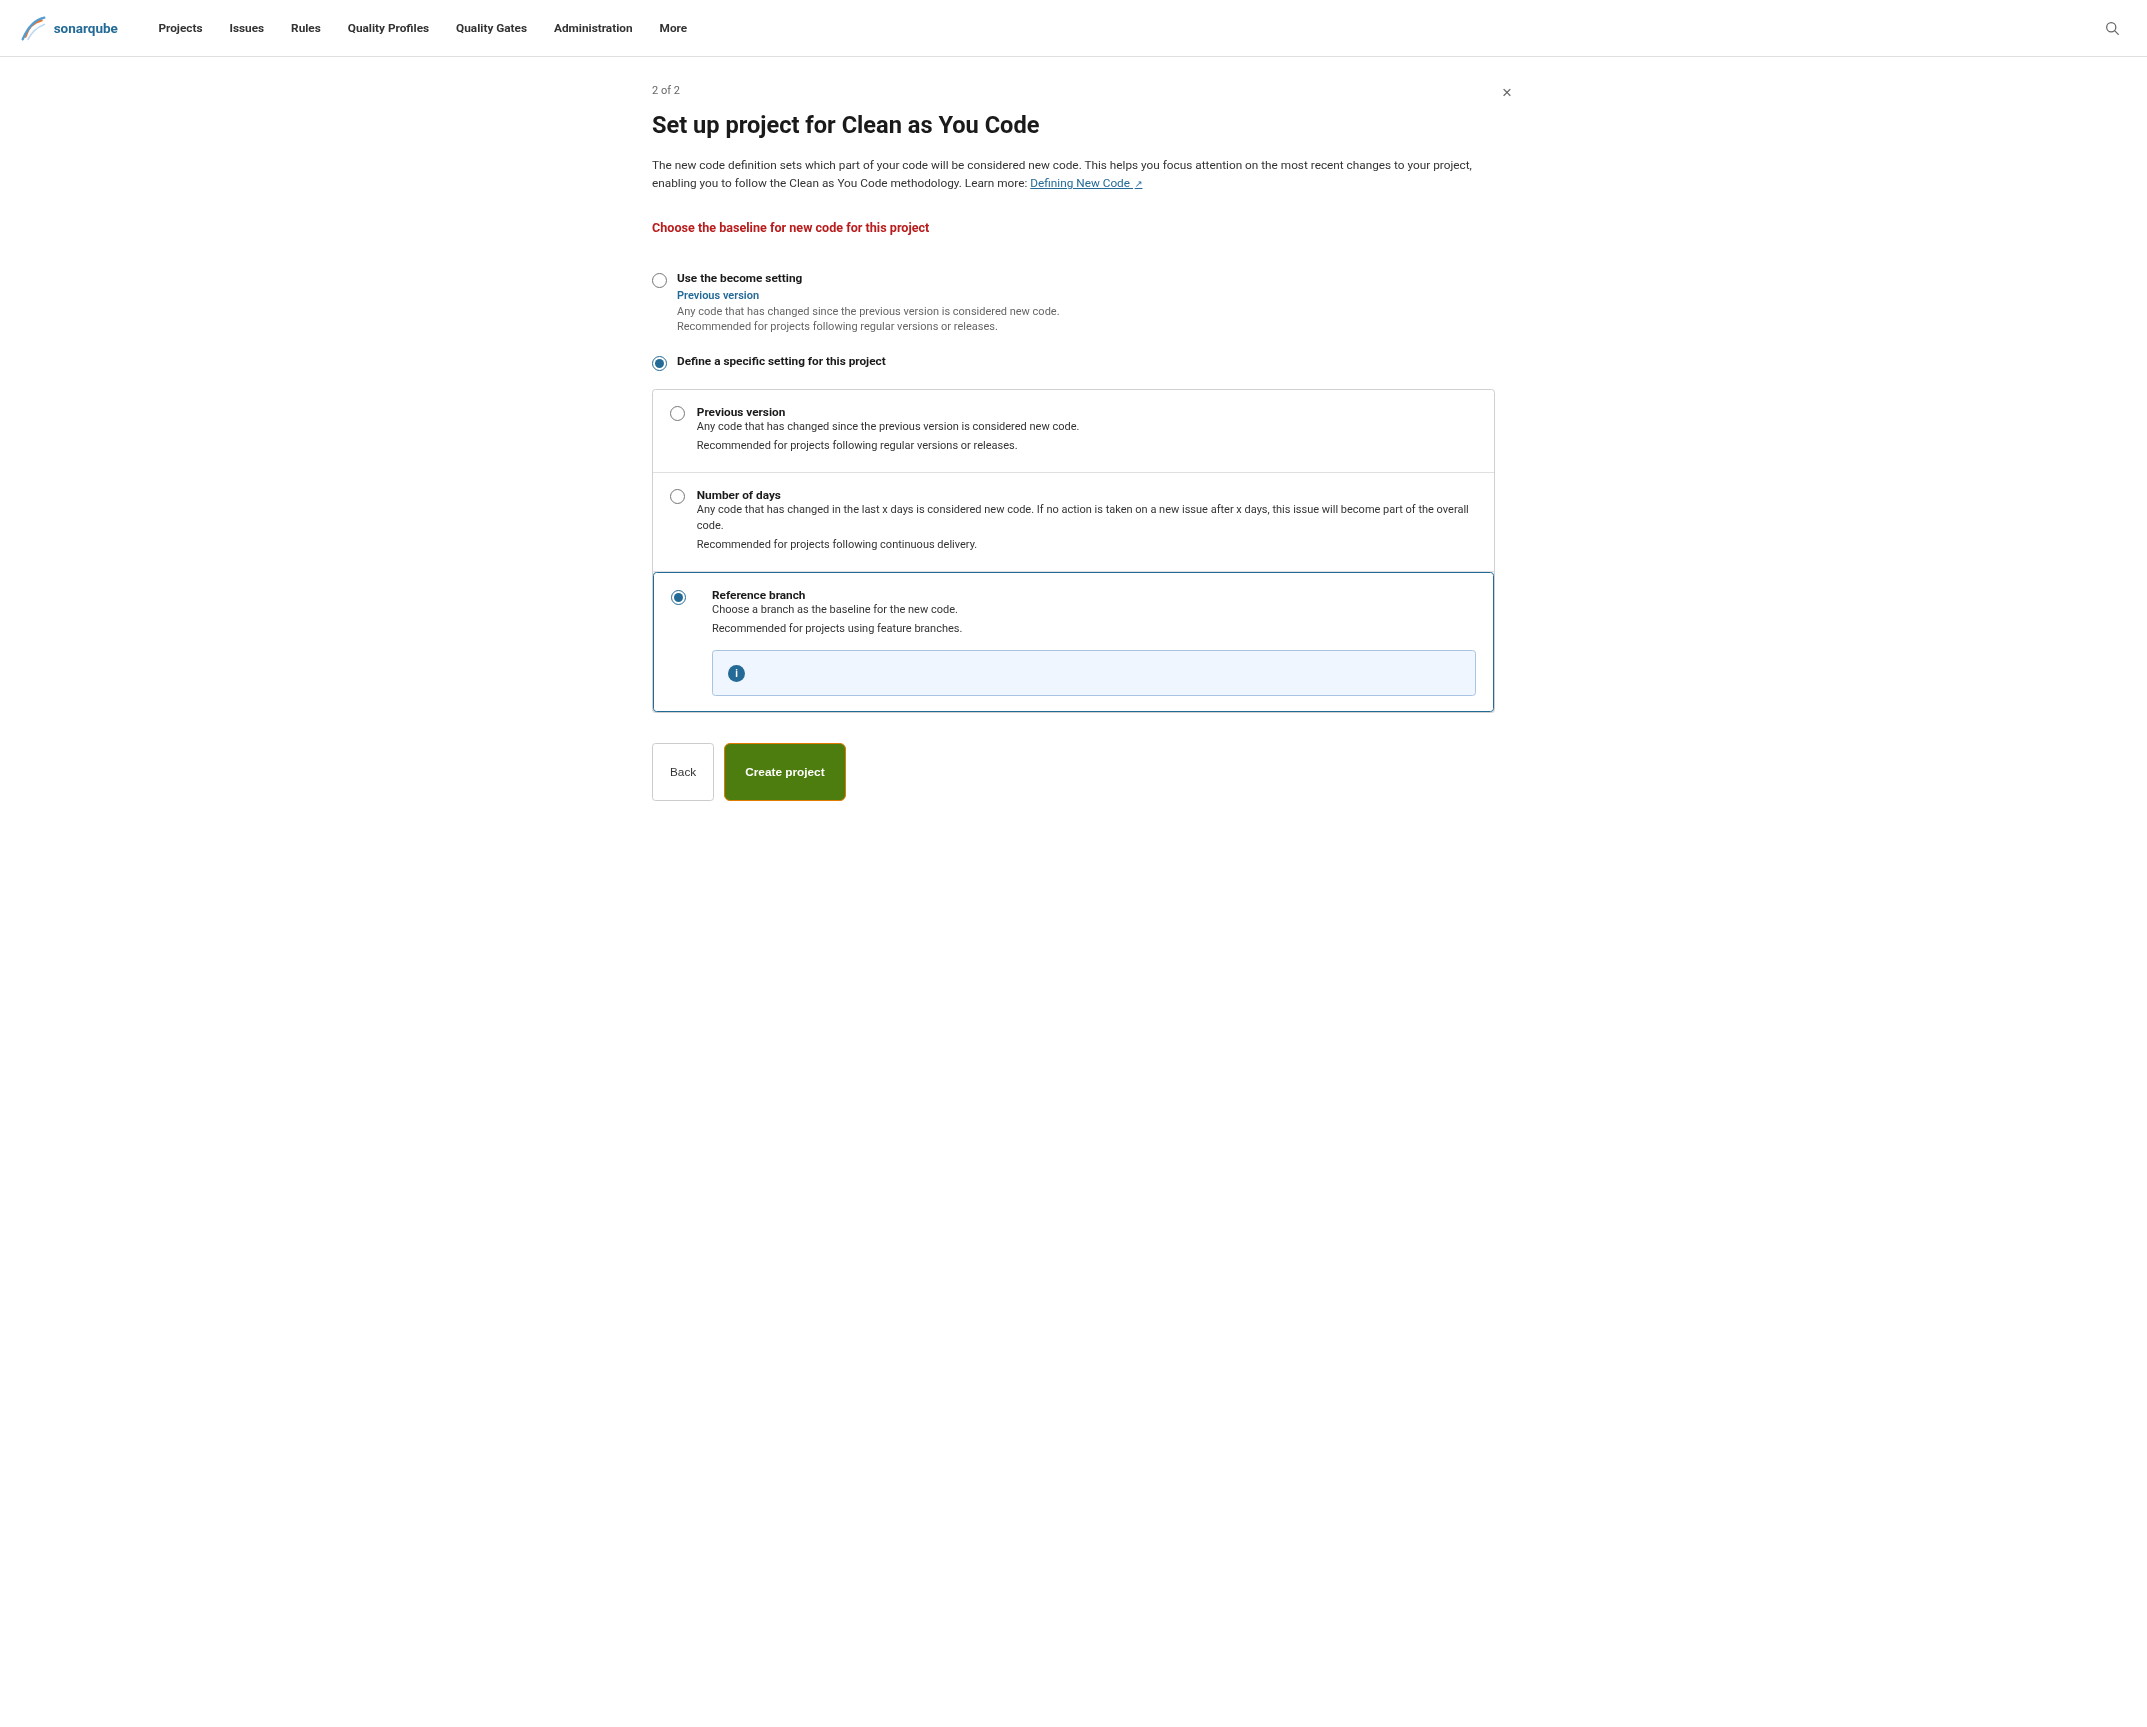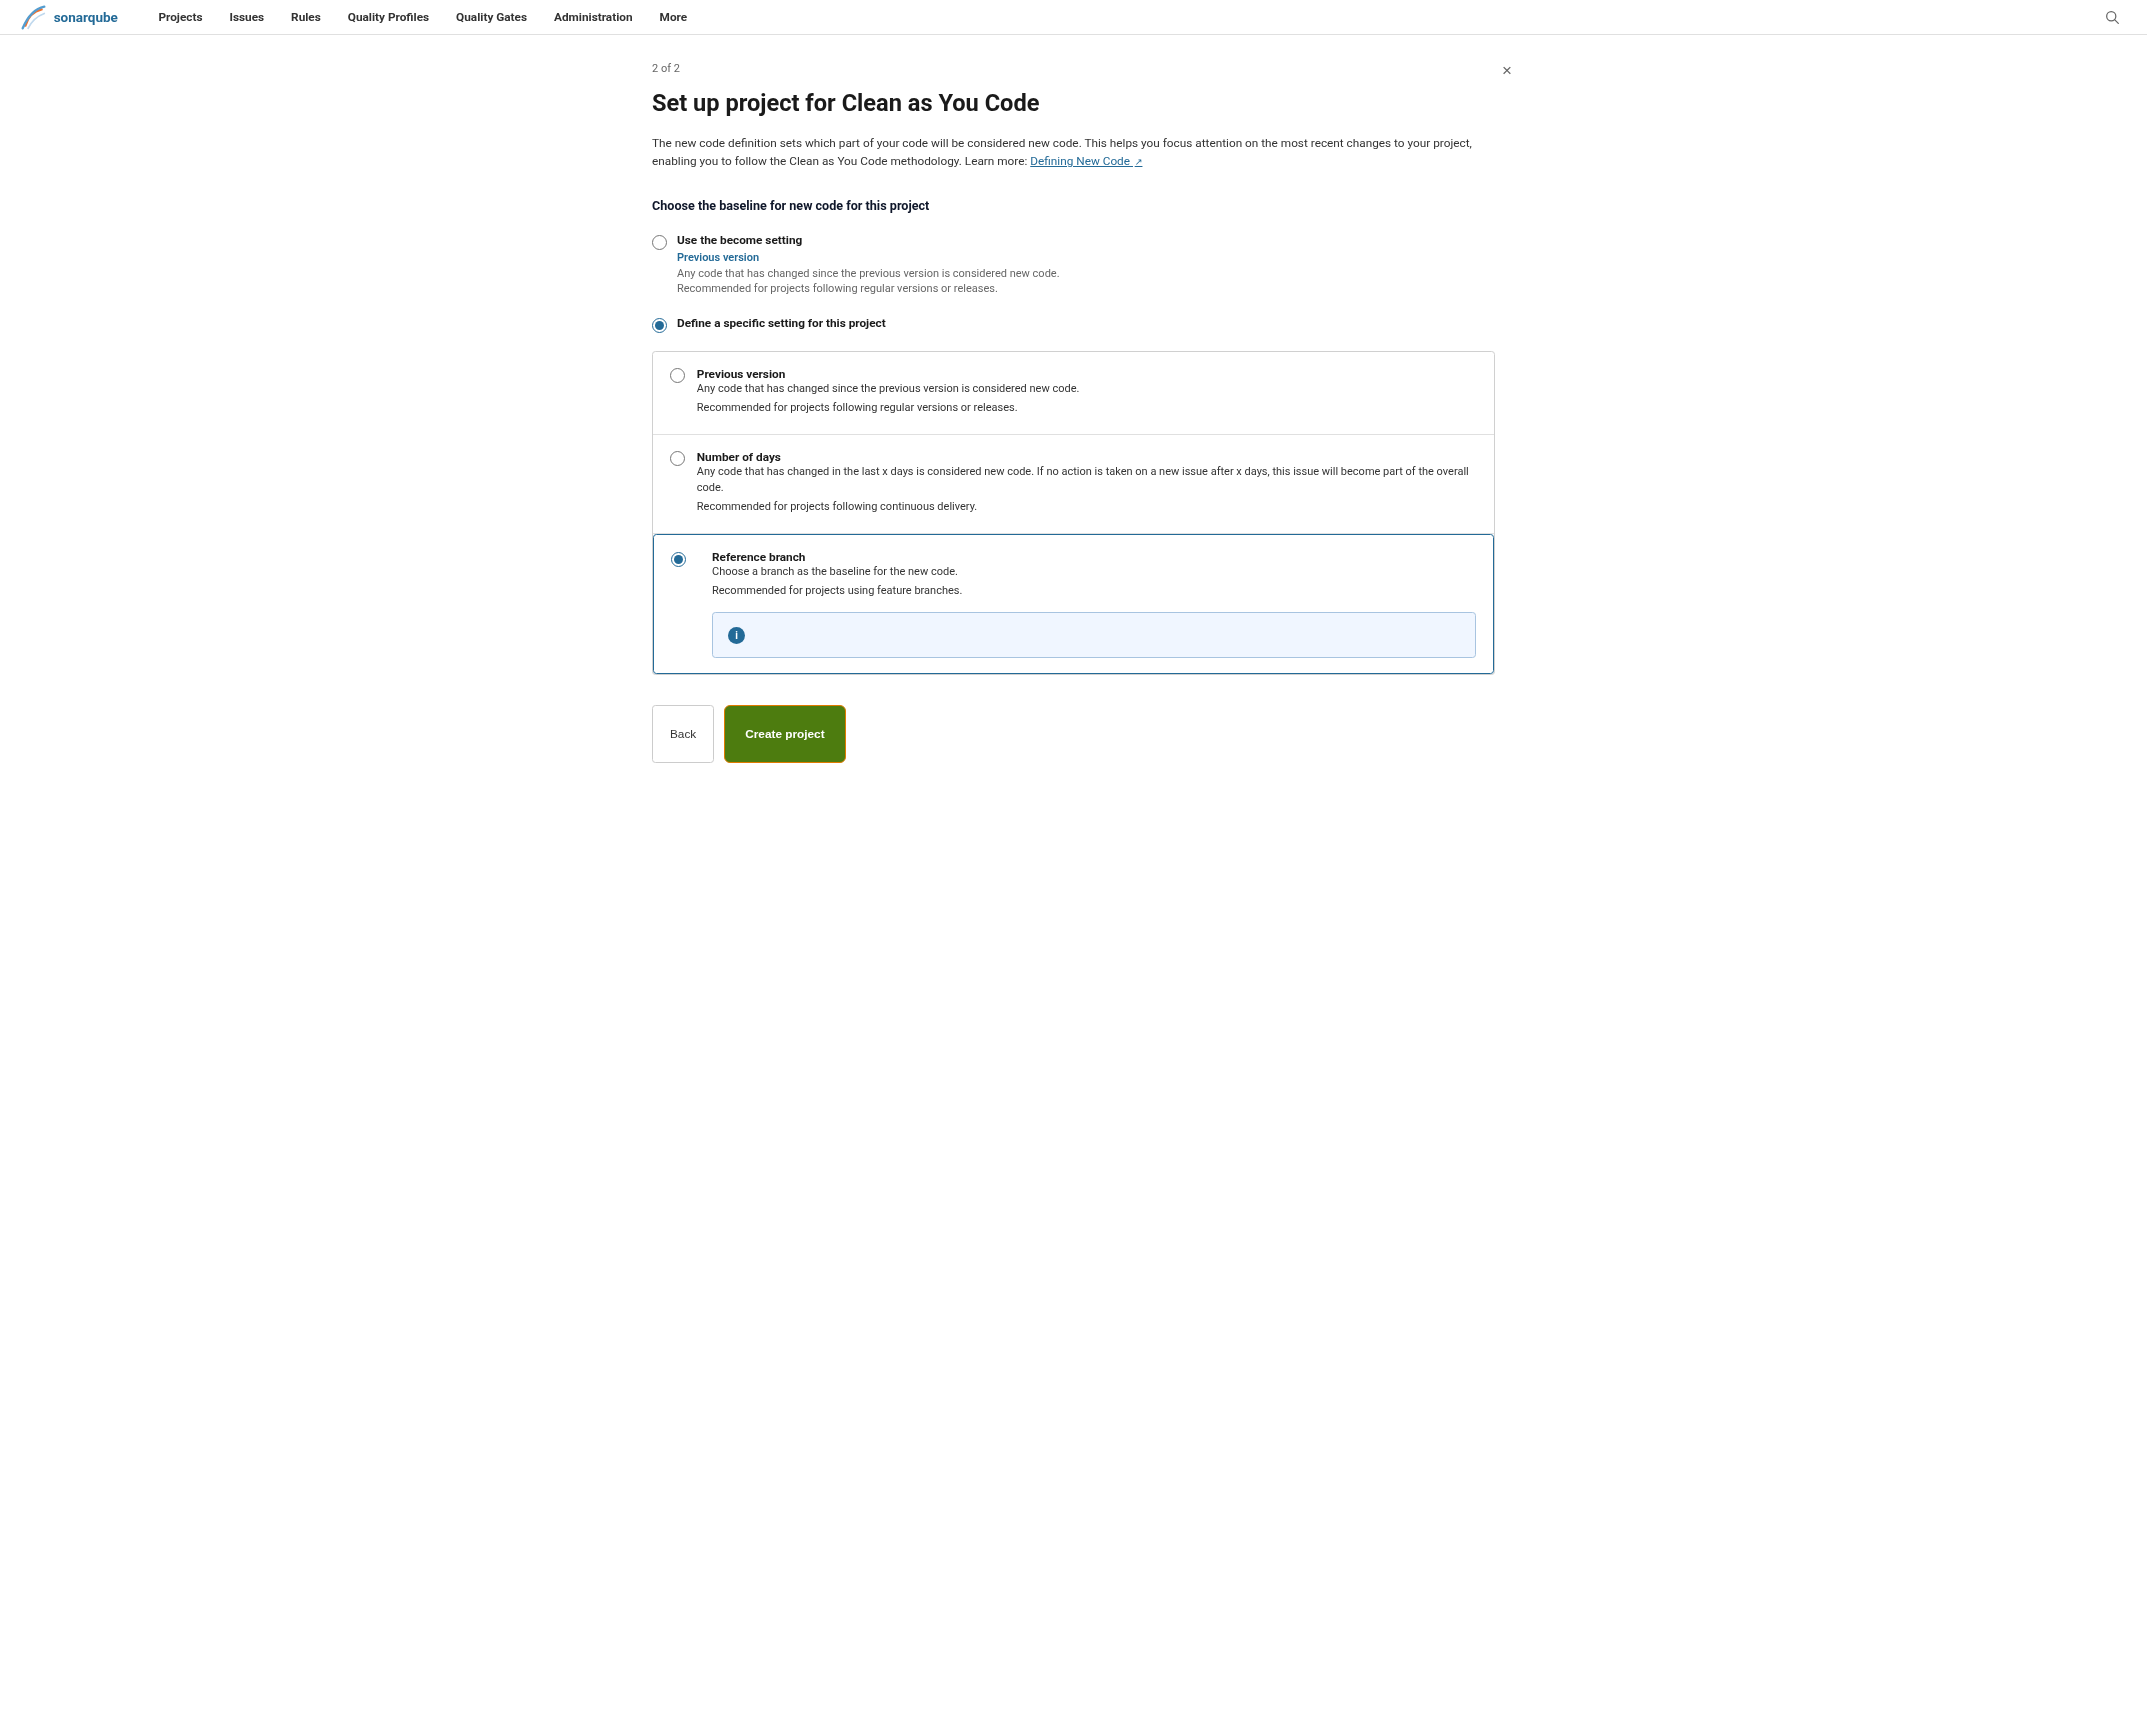--- a/index.html
+++ b/index.html
@@ -1,21 +1,21 @@
 <!DOCTYPE html>
 <html style="font-size:13.5px"><head>
   <meta charset="utf-8">
   <style>
     * { box-sizing: border-box; margin: 0; padding: 0; }
     body { font-family: -apple-system, BlinkMacSystemFont, 'Segoe UI', Roboto, sans-serif; background: #fff; color: #333; font-size: 11.8px; }
 
     
     .navbar {
       display: flex; align-items: center; padding: 0 20px;
-      border-bottom: 0.8px solid #e0e0e0; height: 35px; background: #fff;
+      border-bottom: 0.8px solid #e0e0e0; height: 57px; background: #fff;
     }
     .navbar-logo {
       display: flex; align-items: center; margin-right: 27px;
     }
     .nav-items { display: flex; align-items: center; gap: 0; }
     .nav-item {
       padding: 0 13.5px; height: 47px; display: flex; align-items: center;
       font-size: 11.8px; color: #333; cursor: pointer; font-weight: 700;
       text-decoration: none;
     }
@@ -48,21 +48,21 @@
     .external-link-icon { font-size: 9.3px; margin-left: 1.7px; }
 
     .close-btn {
       position: absolute; top: 27px; right: 17px;
       background: none; border: none; cursor: pointer;
       font-size: 17px; color: #666; line-height: 1;
     }
 
     
     .section-title {
-      font-size: 12.6px; font-weight: 700; color: #0f172a; margin-bottom: 20px;
+      font-size: 12.6px; font-weight: 700; color: #b91c1c; margin-bottom: 36px;
     }
 
     
     .radio-option-outer {
       display: flex; align-items: flex-start; gap: 10px; margin-bottom: 17px;
     }
     .radio-option-outer input[type="radio"] {
       margin-top: 1.7px; width: 15px; height: 15px; cursor: pointer;
       accent-color: #236a97; flex-shrink: 0;
     }

